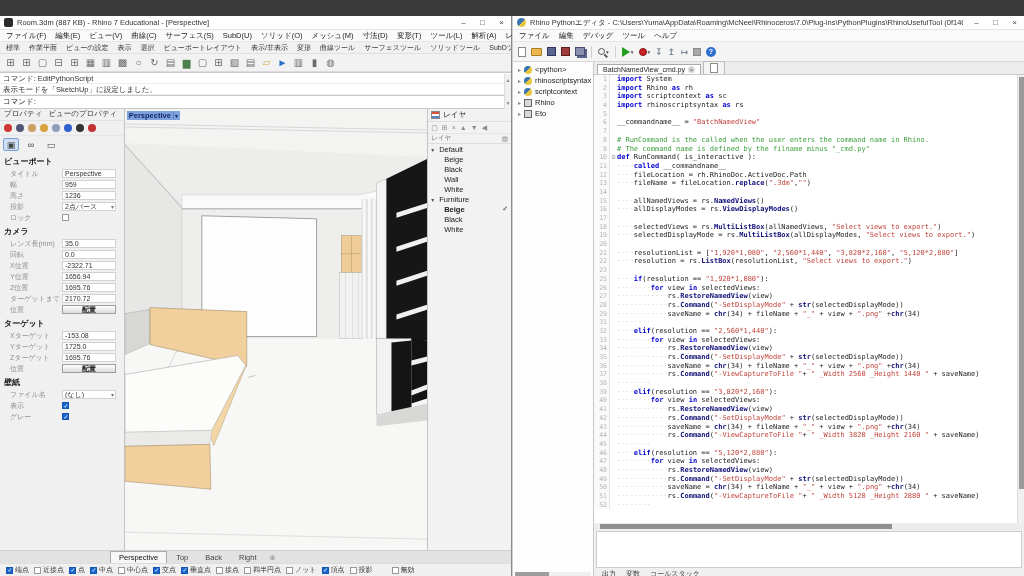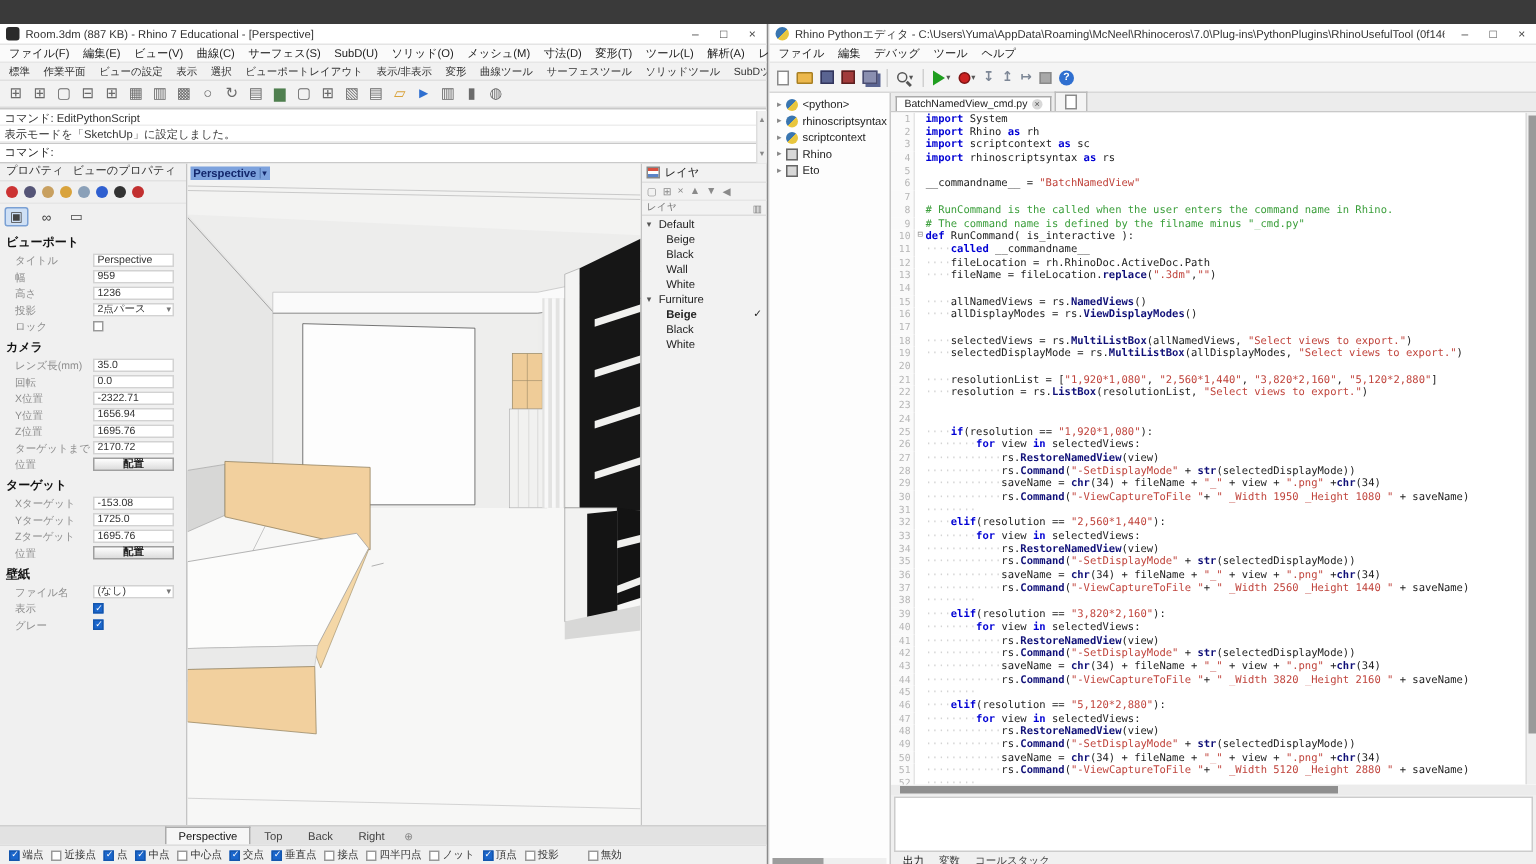--- a/index.html
+++ b/index.html
@@ -645,27 +645,25 @@
             <div class="code-line"><span class="gut">14</span><span class="fold"></span><span class="src"><span class="ws"></span></span></div>
             <div class="code-line"><span class="gut">15</span><span class="fold"></span><span class="src"><span class="ws">····</span>allNamedViews = rs.<span class="bi">NamedViews</span>()</span></div>
             <div class="code-line"><span class="gut">16</span><span class="fold"></span><span class="src"><span class="ws">····</span>allDisplayModes = rs.<span class="bi">ViewDisplayModes</span>()</span></div>
             <div class="code-line"><span class="gut">17</span><span class="fold"></span><span class="src"><span class="ws"></span></span></div>
             <div class="code-line"><span class="gut">18</span><span class="fold"></span><span class="src"><span class="ws">····</span>selectedViews = rs.<span class="bi">MultiListBox</span>(allNamedViews, <span class="str">"Select views to export."</span>)</span></div>
             <div class="code-line"><span class="gut">19</span><span class="fold"></span><span class="src"><span class="ws">····</span>selectedDisplayMode = rs.<span class="bi">MultiListBox</span>(allDisplayModes, <span class="str">"Select views to export."</span>)</span></div>
             <div class="code-line"><span class="gut">20</span><span class="fold"></span><span class="src"><span class="ws"></span></span></div>
             <div class="code-line"><span class="gut">21</span><span class="fold"></span><span class="src"><span class="ws">····</span>resolutionList = [<span class="str">"1,920*1,080"</span>, <span class="str">"2,560*1,440"</span>, <span class="str">"3,820*2,160"</span>, <span class="str">"5,120*2,880"</span>]</span></div>
             <div class="code-line"><span class="gut">22</span><span class="fold"></span><span class="src"><span class="ws">····</span>resolution = rs.<span class="bi">ListBox</span>(resolutionList, <span class="str">"Select views to export."</span>)</span></div>
             <div class="code-line"><span class="gut">23</span><span class="fold"></span><span class="src"><span class="ws"></span></span></div>
-            <div class="code-line"><span class="gut">24</span><span class="fold"></span><span class="src"><span class="ws"></span></span></div>
             <div class="code-line"><span class="gut">25</span><span class="fold"></span><span class="src"><span class="ws">····</span><span class="kw">if</span>(resolution == <span class="str">"1,920*1,080"</span>):</span></div>
             <div class="code-line"><span class="gut">26</span><span class="fold"></span><span class="src"><span class="ws">········</span><span class="kw">for</span> view <span class="kw">in</span> selectedViews:</span></div>
             <div class="code-line"><span class="gut">27</span><span class="fold"></span><span class="src"><span class="ws">············</span>rs.<span class="bi">RestoreNamedView</span>(view)</span></div>
             <div class="code-line"><span class="gut">28</span><span class="fold"></span><span class="src"><span class="ws">············</span>rs.<span class="bi">Command</span>(<span class="str">"-SetDisplayMode"</span> + <span class="bi">str</span>(selectedDisplayMode))</span></div>
             <div class="code-line"><span class="gut">29</span><span class="fold"></span><span class="src"><span class="ws">············</span>saveName = <span class="bi">chr</span>(34) + fileName + <span class="str">"_"</span> + view + <span class="str">".png"</span> +<span class="bi">chr</span>(34)</span></div>
-            <div class="code-line"><span class="gut">30</span><span class="fold"></span><span class="src"><span class="ws">············</span>rs.<span class="bi">Command</span>(<span class="str">"-ViewCaptureToFile "</span>+ <span class="str">" _Width 1950 _Height 1080 "</span> + saveName)</span></div>
             <div class="code-line"><span class="gut">31</span><span class="fold"></span><span class="src"><span class="ws">········</span></span></div>
             <div class="code-line"><span class="gut">32</span><span class="fold"></span><span class="src"><span class="ws">····</span><span class="kw">elif</span>(resolution == <span class="str">"2,560*1,440"</span>):</span></div>
             <div class="code-line"><span class="gut">33</span><span class="fold"></span><span class="src"><span class="ws">········</span><span class="kw">for</span> view <span class="kw">in</span> selectedViews:</span></div>
             <div class="code-line"><span class="gut">34</span><span class="fold"></span><span class="src"><span class="ws">············</span>rs.<span class="bi">RestoreNamedView</span>(view)</span></div>
             <div class="code-line"><span class="gut">35</span><span class="fold"></span><span class="src"><span class="ws">············</span>rs.<span class="bi">Command</span>(<span class="str">"-SetDisplayMode"</span> + <span class="bi">str</span>(selectedDisplayMode))</span></div>
             <div class="code-line"><span class="gut">36</span><span class="fold"></span><span class="src"><span class="ws">············</span>saveName = <span class="bi">chr</span>(34) + fileName + <span class="str">"_"</span> + view + <span class="str">".png"</span> +<span class="bi">chr</span>(34)</span></div>
             <div class="code-line"><span class="gut">37</span><span class="fold"></span><span class="src"><span class="ws">············</span>rs.<span class="bi">Command</span>(<span class="str">"-ViewCaptureToFile "</span>+ <span class="str">" _Width 2560 _Height 1440 "</span> + saveName)</span></div>
             <div class="code-line"><span class="gut">38</span><span class="fold"></span><span class="src"><span class="ws">········</span></span></div>
             <div class="code-line"><span class="gut">39</span><span class="fold"></span><span class="src"><span class="ws">····</span><span class="kw">elif</span>(resolution == <span class="str">"3,820*2,160"</span>):</span></div>
             <div class="code-line"><span class="gut">40</span><span class="fold"></span><span class="src"><span class="ws">········</span><span class="kw">for</span> view <span class="kw">in</span> selectedViews:</span></div>

